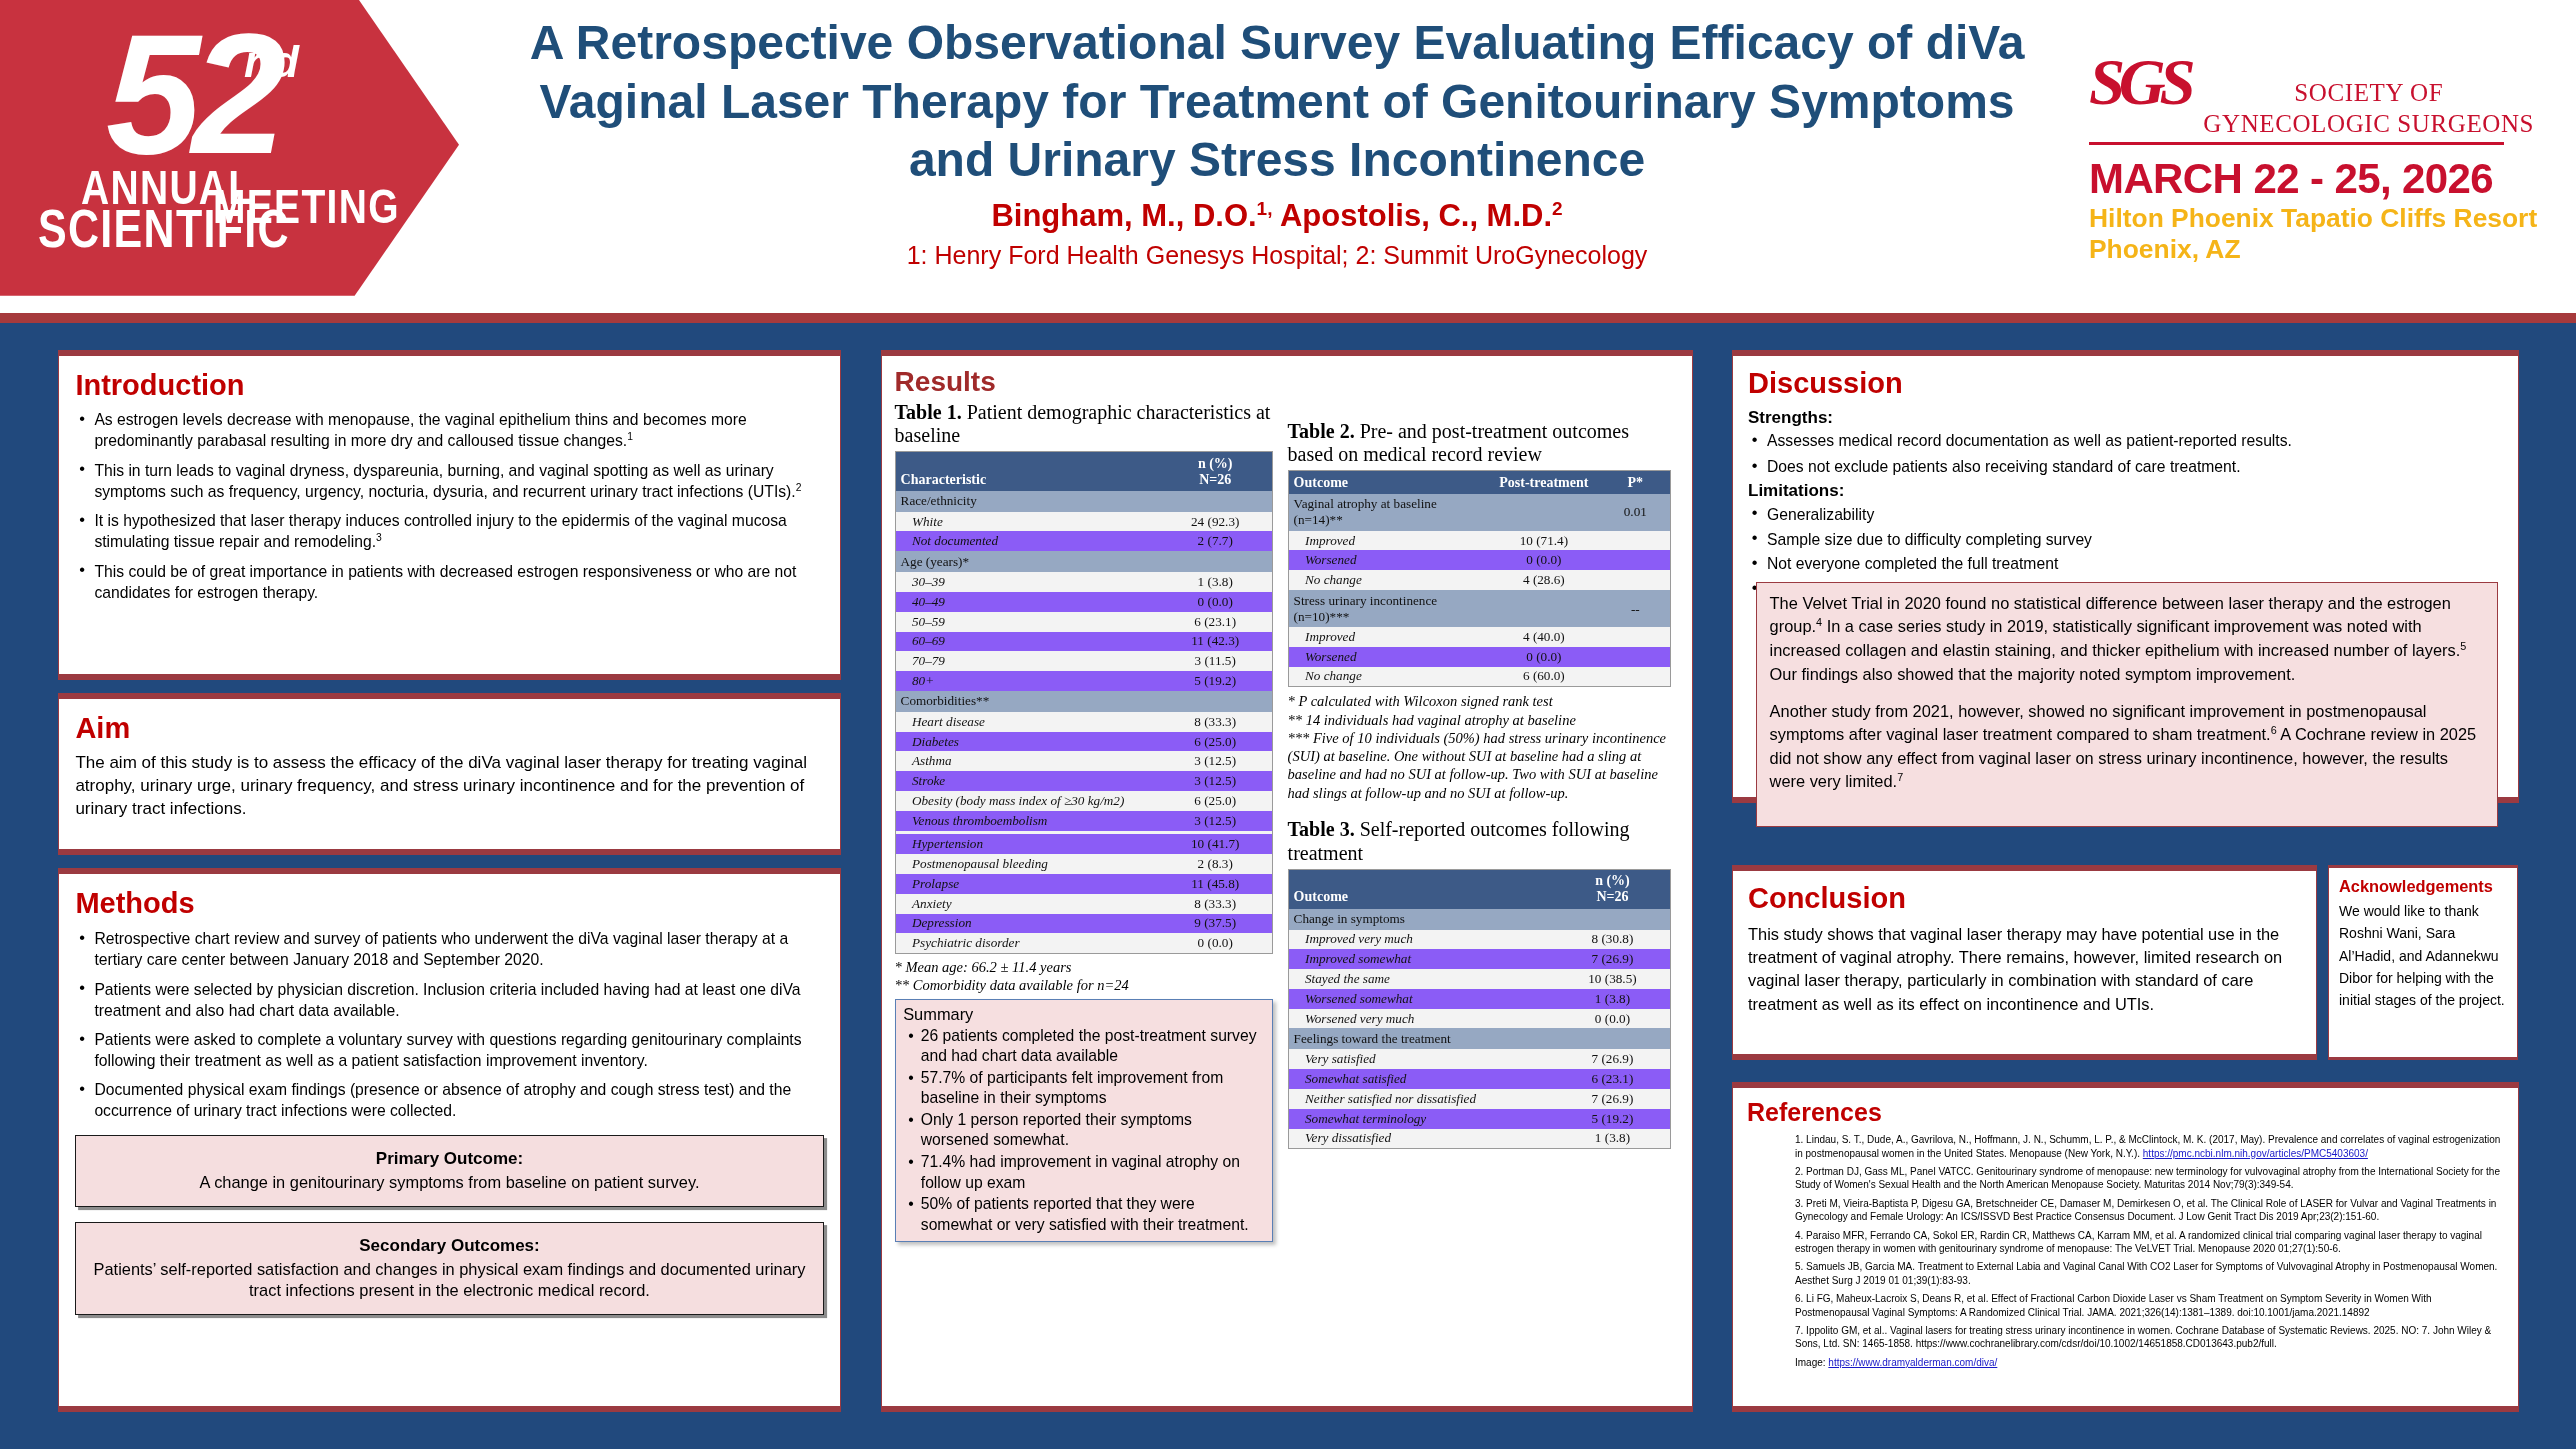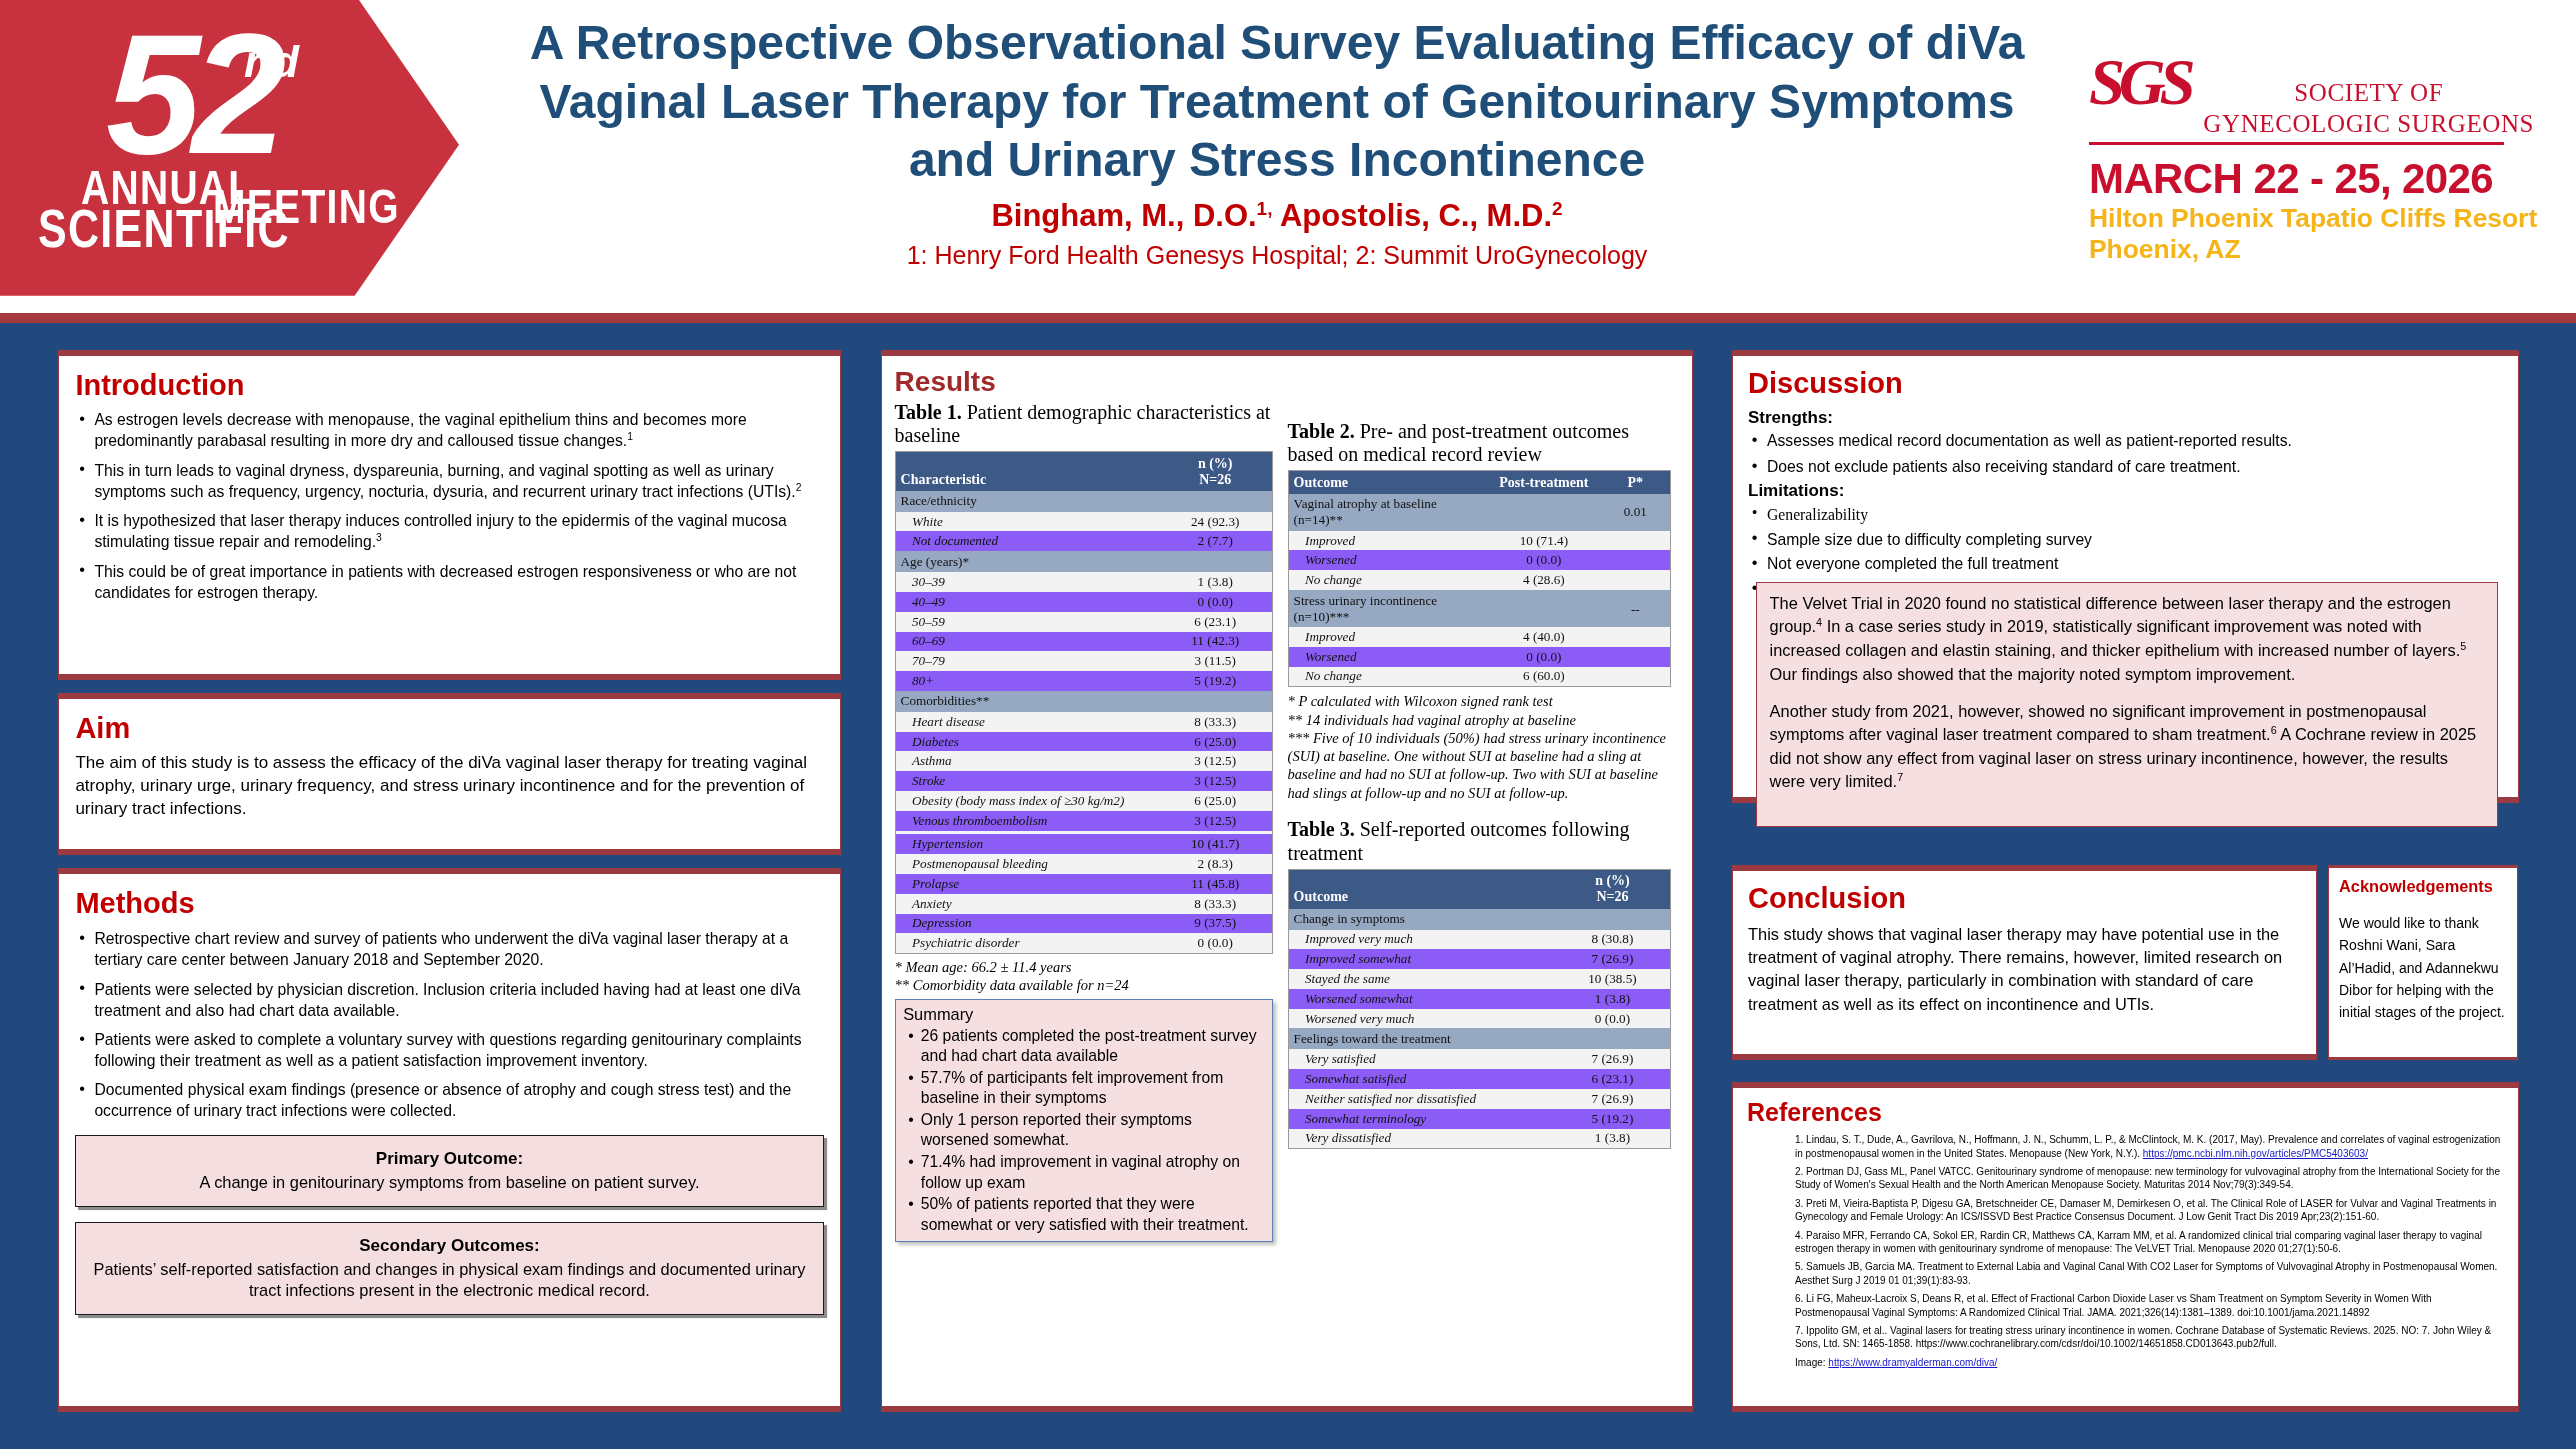--- a/index.html
+++ b/index.html
@@ -553,21 +553,21 @@
 
 <div class="panel" style="left:1732px; top:350px; width:787px; height:453px; padding:11.3px 15px; overflow:hidden;">
   <div class="sec-title">Discussion</div>
   <div class="sub-hd">Strengths:</div>
   <ul class="bul">
     <li style="margin-bottom:4.4px;">Assesses medical record documentation as well as patient-reported results.</li>
     <li style="margin-bottom:4.4px;">Does not exclude patients also receiving standard of care treatment.</li>
   </ul>
   <div class="sub-hd">Limitations:</div>
   <ul class="bul">
-    <li style="margin-bottom:3.8px;font-family:Liberation Serif, serif;">Generalizability</li>
+    <li style="margin-bottom:3.8px;">Generalizability</li>
     <li style="margin-bottom:3.8px;">Sample size due to difficulty completing survey</li>
     <li style="margin-bottom:3.8px;">Not everyone completed the full treatment</li>
     <li style="margin-bottom:3.8px;">Insufficient data to assess UTI or urge incontinence rates</li>
   </ul>
 
   <svg id="diva-logo" viewBox="0 0 330 230">
     <path d="M185 20 C200 70 205 120 200 175 C196 135 186 80 170 35 Z" fill="#f08a7a"></path>
     <path d="M215 12 C214 75 200 135 176 180 C186 120 196 60 205 12 Z" fill="#d81e63"></path>
     <path d="M148 100 C138 100 131 108 131 120 L131 178 C131 188 138 195 148 195 L148 182 C144 182 143 180 143 176 L143 120 C143 114 145 112 148 112 Z" fill="#d81e63"></path>
     <text x="18" y="188" font-family="Liberation Serif, serif" font-size="128" fill="#d81e63">d</text>
@@ -585,21 +585,21 @@
     <span>Another study from 2021, however, showed no significant improvement in postmenopausal symptoms after vaginal laser treatment compared to sham treatment.</span><sup>6</sup><span> A Cochrane review in 2025 did not show any effect from vaginal laser on stress urinary incontinence, however, the results were very limited.</span><sup>7</sup>
   </p>
 </div>
 
 <div class="panel" style="left:1732px; top:865px; width:585px; height:195px; padding:11.3px 15px;">
   <div class="sec-title">Conclusion</div>
   <div class="para" style="font-size:16.4px; line-height:1.42;">This study shows that vaginal laser therapy may have potential use in the treatment of vaginal atrophy. There remains, however, limited research on vaginal laser therapy, particularly in combination with standard of care treatment as well as its effect on incontinence and UTIs.</div>
 </div>
 
 <div class="panel" style="left:2328px; top:865px; width:190px; height:195px; padding:8.8px 10px; border-top-width:3.8px; border-bottom-width:3.8px;">
-  <div class="sec-title" style="font-size:16.4px; margin-bottom:16px;">Acknowledgements</div>
+  <div class="sec-title" style="font-size:16.4px; margin-bottom:4px;">Acknowledgements</div>
   <div class="ack-body">We would like to thank Roshni Wani, Sara Al’Hadid, and Adannekwu Dibor for helping with the initial stages of the project.</div>
 </div>
 
 <div class="panel" style="left:1732px; top:1082px; width:787px; height:330px; padding:10px 14px;">
   <div class="sec-title" style="font-size:25px; margin-bottom:6.3px;">References</div>
   <div class="ref-list" id="reflist">
       <div><span>1. Lindau, S. T., Dude, A., Gavrilova, N., Hoffmann, J. N., Schumm, L. P., &amp; McClintock, M. K. (2017, May). Prevalence and correlates of vaginal estrogenization in postmenopausal women in the United States. Menopause (New York, N.Y.). </span><a href="#">https://pmc.ncbi.nlm.nih.gov/articles/PMC5403603/</a></div>
       <div><span>2. Portman DJ, Gass ML, Panel VATCC. Genitourinary syndrome of menopause: new terminology for vulvovaginal atrophy from the International Society for the Study of Women's Sexual Health and the North American Menopause Society. Maturitas 2014 Nov;79(3):349-54.</span></div>
       <div><span>3. Preti M, Vieira-Baptista P, Digesu GA, Bretschneider CE, Damaser M, Demirkesen O, et al. The Clinical Role of LASER for Vulvar and Vaginal Treatments in Gynecology and Female Urology: An ICS/ISSVD Best Practice Consensus Document. J Low Genit Tract Dis 2019 Apr;23(2):151-60.</span></div>
       <div><span>4. Paraiso MFR, Ferrando CA, Sokol ER, Rardin CR, Matthews CA, Karram MM, et al. A randomized clinical trial comparing vaginal laser therapy to vaginal estrogen therapy in women with genitourinary syndrome of menopause: The VeLVET Trial. Menopause 2020 01;27(1):50-6.</span></div>

